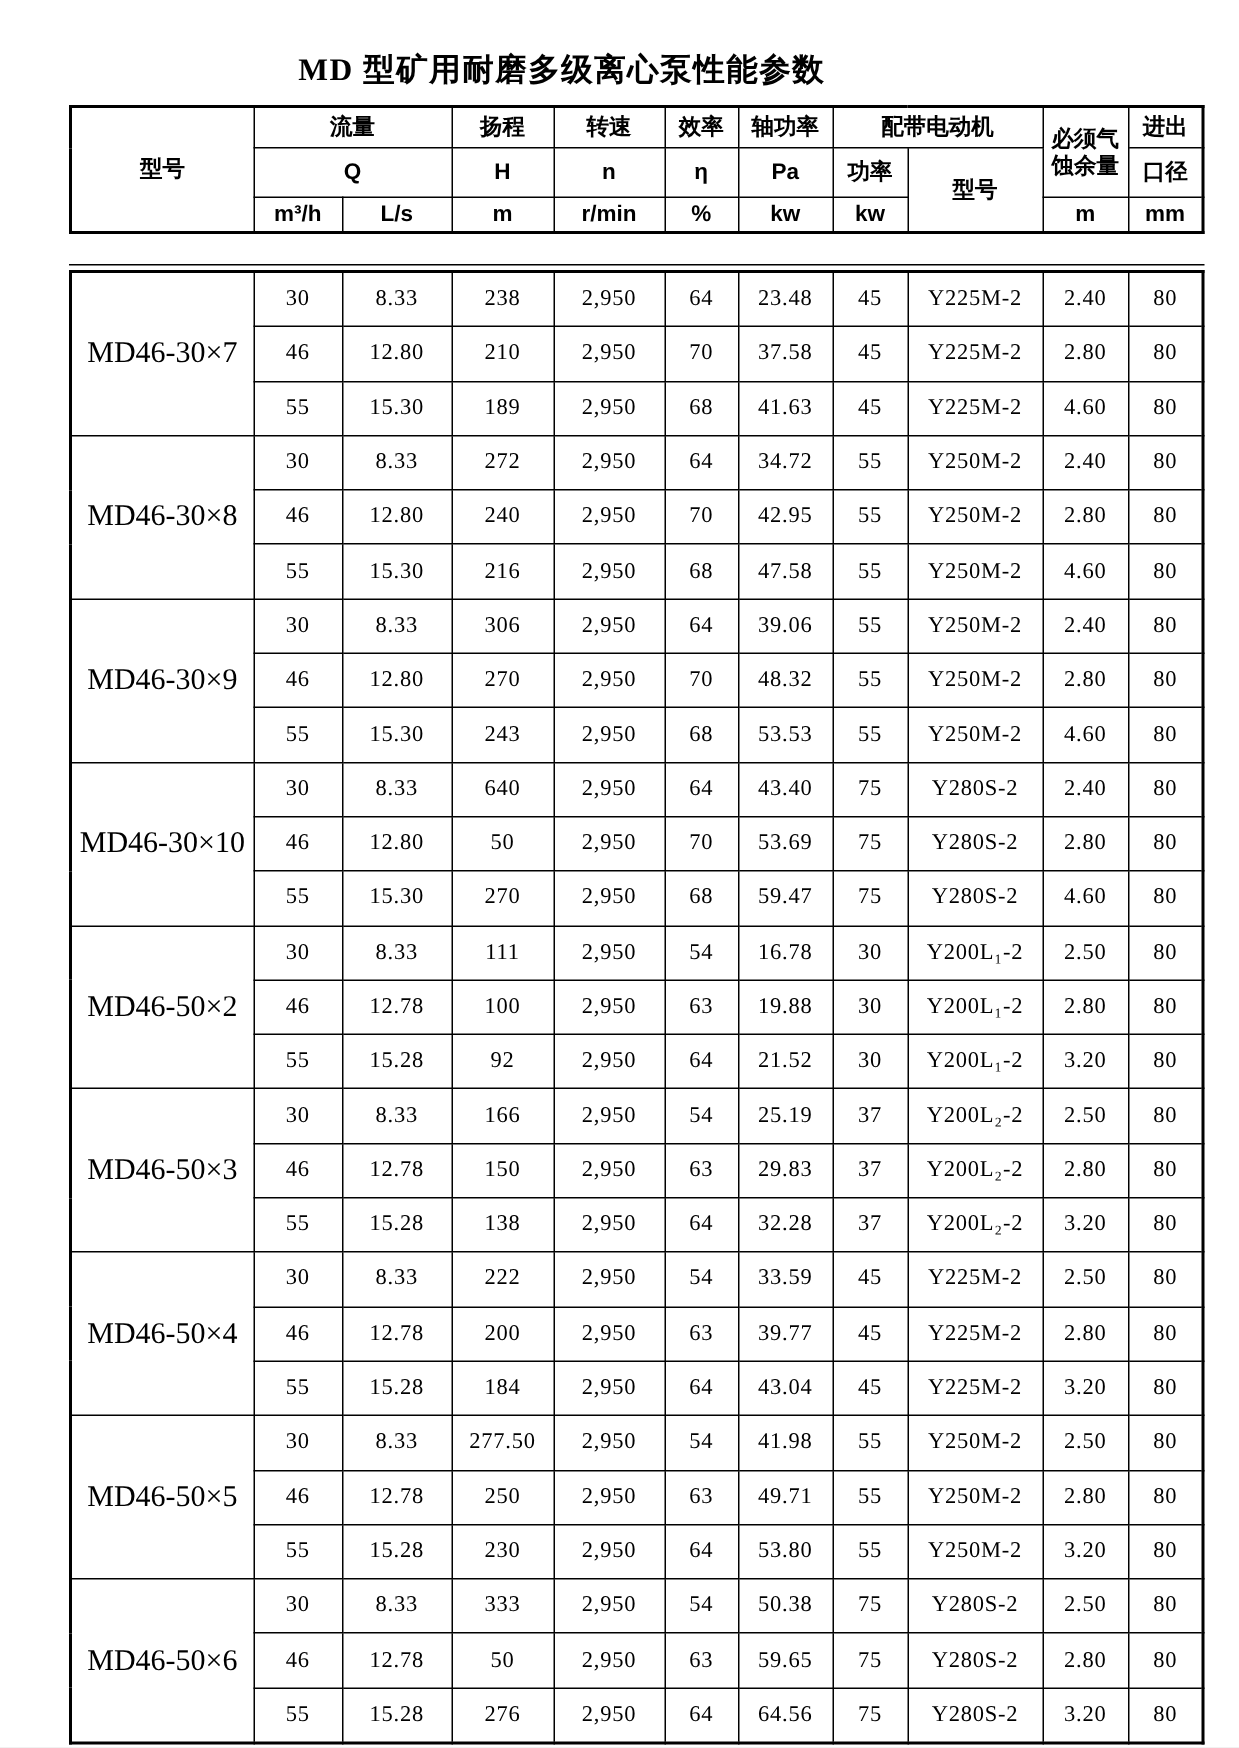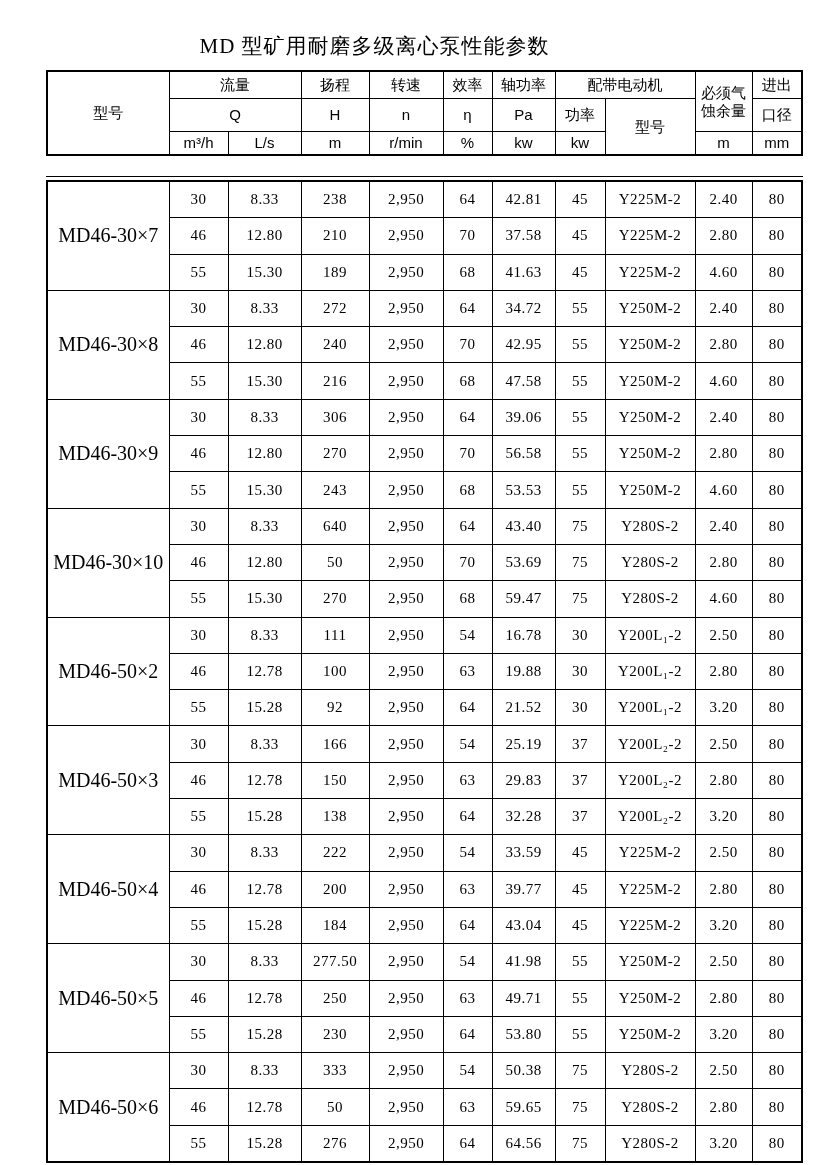--- a/index.html
+++ b/index.html
@@ -10,20 +10,21 @@
     font-family:"Liberation Serif","DejaVu Serif",serif;
     color:#000;
     overflow:hidden;
   }
   .page-title{
     position:absolute;top:32px;left:0;width:749px;
     text-align:center;
     font-size:21px;
     letter-spacing:1px;
     font-family:"Liberation Serif","DejaVu Serif",serif;
+    font-weight:bold;
   }
   table.tbl{
     position:absolute;
     left:46px;
     border-collapse:collapse;
     table-layout:fixed;
     width:757px;
     background:#fff;
   }
   .header-tbl{top:70px;}
@@ -37,21 +38,21 @@
   }
   .header-tbl{border:2px solid #000;}
   .data-tbl{border:2px solid #000;border-top:2px solid #000;}
   .top-rule{
     position:absolute;left:46px;top:176px;
     width:757px;height:0;
     border-top:1px solid #000;
   }
   .header-tbl td{
     font-family:"Liberation Sans","DejaVu Sans",sans-serif;
-    font-weight:normal;
+    font-weight:bold;
     font-size:15px;
     line-height:1.15;
   }
   .header-tbl tr.hr1 td{height:26px;}
   .header-tbl tr.hr2 td{height:32px;}
   .header-tbl tr.hr3 td{height:22px;}
   .npsh-cell{line-height:1.2;padding:0 6px;margin-top:37px;}
   .data-tbl td{
     height:35.3px;
     font-size:15px;
@@ -138,21 +139,21 @@
         <col style="width:50px">
     </colgroup>
     <tbody>
         <tr>
           <td rowspan="3" class="model-cell">MD46-30×7</td>
           <td>30</td>
           <td>8.33</td>
           <td>238</td>
           <td>2,950</td>
           <td>64</td>
-          <td>42.81</td>
+          <td>23.48</td>
           <td>45</td>
           <td>Y225M-2</td>
           <td>2.40</td>
           <td>80</td>
         </tr>
         <tr>
           <td>46</td>
           <td>12.80</td>
           <td>210</td>
           <td>2,950</td>
@@ -224,21 +225,21 @@
           <td>Y250M-2</td>
           <td>2.40</td>
           <td>80</td>
         </tr>
         <tr>
           <td>46</td>
           <td>12.80</td>
           <td>270</td>
           <td>2,950</td>
           <td>70</td>
-          <td>56.58</td>
+          <td>48.32</td>
           <td>55</td>
           <td>Y250M-2</td>
           <td>2.80</td>
           <td>80</td>
         </tr>
         <tr>
           <td>55</td>
           <td>15.30</td>
           <td>243</td>
           <td>2,950</td>

